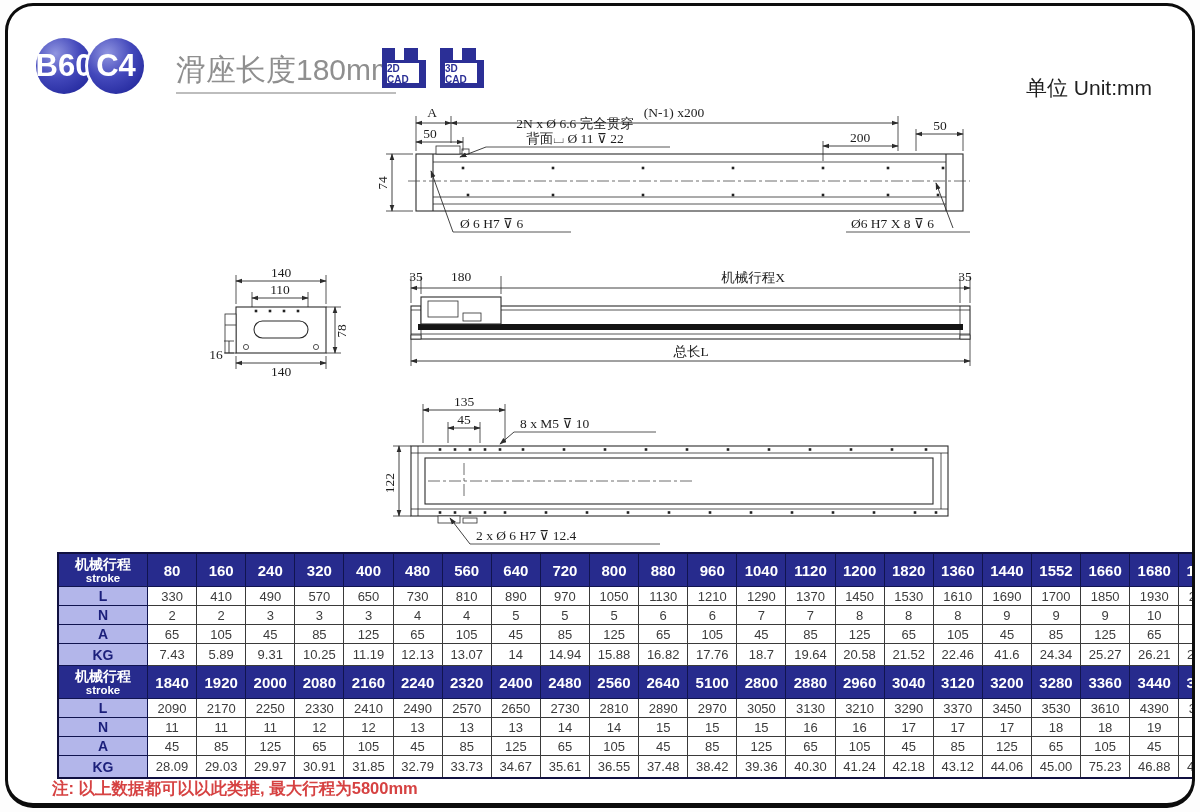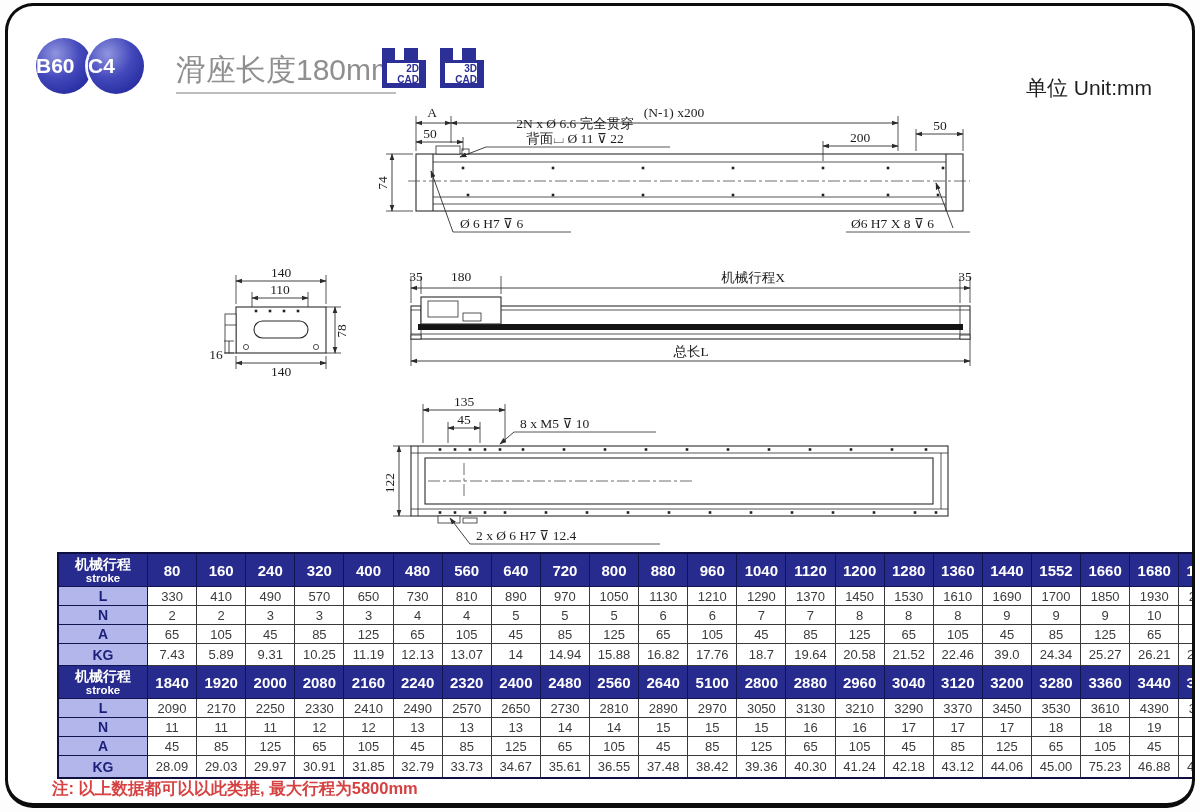--- a/index.html
+++ b/index.html
@@ -1,32 +1,32 @@
 <!DOCTYPE html>
 <html><head>
 <meta charset="utf-8">
 <style>
   html,body{margin:0;padding:0;background:#fdfdfd;}
   body{width:1200px;height:812px;position:relative;font-family:"Liberation Sans",sans-serif;}
   .page{position:absolute;top:3px;left:5px;right:5px;bottom:4px;border:3px solid #0c0c0c;
         border-bottom-width:5px;border-radius:28px;background:#fff;overflow:hidden;}
   
   .badge{position:absolute;width:56px;height:56px;border-radius:50%;color:#fff;
-         display:flex;align-items:center;font-size:21px;font-weight:bold;
+         display:flex;align-items:center;justify-content:center;font-size:31px;font-weight:bold;
          background:radial-gradient(circle at 35% 28%, #9095e0 0%, #4348bb 45%, #292ea2 78%, #23279a 100%);}
   .badge.b1{left:28px;top:32px;}
   .badge.b2{left:80px;top:32px;box-shadow:-3px 0 0 rgba(255,255,255,.95);}
   .title{position:absolute;left:168px;top:44px;font-size:30px;color:#8f8f8f;
          border-bottom:2px solid #bdbdbd;padding-bottom:1px;}
   .unit{position:absolute;right:40px;top:20px;font-size:21px;color:#1f1f1f;margin-top:48px;}
   .cad{position:absolute;top:40px;width:48px;height:44px;}
   .cad.c2d{left:372px;} .cad.c3d{left:430px;}
   .cad .lab{position:absolute;left:5px;top:15px;width:36px;height:24px;background:#fff;
             border:2px solid #2b2f96;color:#2b2f96;font-size:10px;font-weight:bold;line-height:11px;
-            text-align:right;box-sizing:border-box;}
+            text-align:left;box-sizing:border-box;}
   
   svg text{font-family:"Liberation Serif","DejaVu Serif",serif;font-size:13.5px;fill:#1d1d1d;}
   .ln{stroke:#2c2c2c;stroke-width:1.1;fill:none;}
   .lt{stroke:#2c2c2c;stroke-width:0.8;fill:none;}
   .cl{stroke:#4a4a4a;stroke-width:0.8;fill:none;stroke-dasharray:12 3 3 3;}
   .dim{stroke:#2c2c2c;stroke-width:0.9;fill:none;}
   .fillw{fill:#fff;}
   
   .tblwrap{position:absolute;left:14px;top:546px;width:1172px;padding-left:35px;}
   table.spec{border-collapse:collapse;table-layout:fixed;width:100%;border:2px solid #101040;}
@@ -295,21 +295,21 @@
             <th class="stroke">480</th>
             <th class="stroke">560</th>
             <th class="stroke">640</th>
             <th class="stroke">720</th>
             <th class="stroke">800</th>
             <th class="stroke">880</th>
             <th class="stroke">960</th>
             <th class="stroke">1040</th>
             <th class="stroke">1120</th>
             <th class="stroke">1200</th>
-            <th class="stroke">1280</th>
+            <th class="stroke">1820</th>
             <th class="stroke">1360</th>
             <th class="stroke">1440</th>
             <th class="stroke">1552</th>
             <th class="stroke">1660</th>
             <th class="stroke">1680</th>
             <th class="stroke">1760</th>
           </tr>
           <tr class="datarow">
             <td class="rowlbl">L</td>
             <td class="val">330</td>
@@ -397,21 +397,21 @@
             <td class="val">14</td>
             <td class="val">14.94</td>
             <td class="val">15.88</td>
             <td class="val">16.82</td>
             <td class="val">17.76</td>
             <td class="val">18.7</td>
             <td class="val">19.64</td>
             <td class="val">20.58</td>
             <td class="val">21.52</td>
             <td class="val">22.46</td>
-            <td class="val">39.0</td>
+            <td class="val">41.6</td>
             <td class="val">24.34</td>
             <td class="val">25.27</td>
             <td class="val">26.21</td>
             <td class="val">27.15</td>
           </tr>
           <tr>
             <th class="lblhdr">
               <div class="cn">机械行程</div>
               <div class="en">stroke</div>
             </th>

